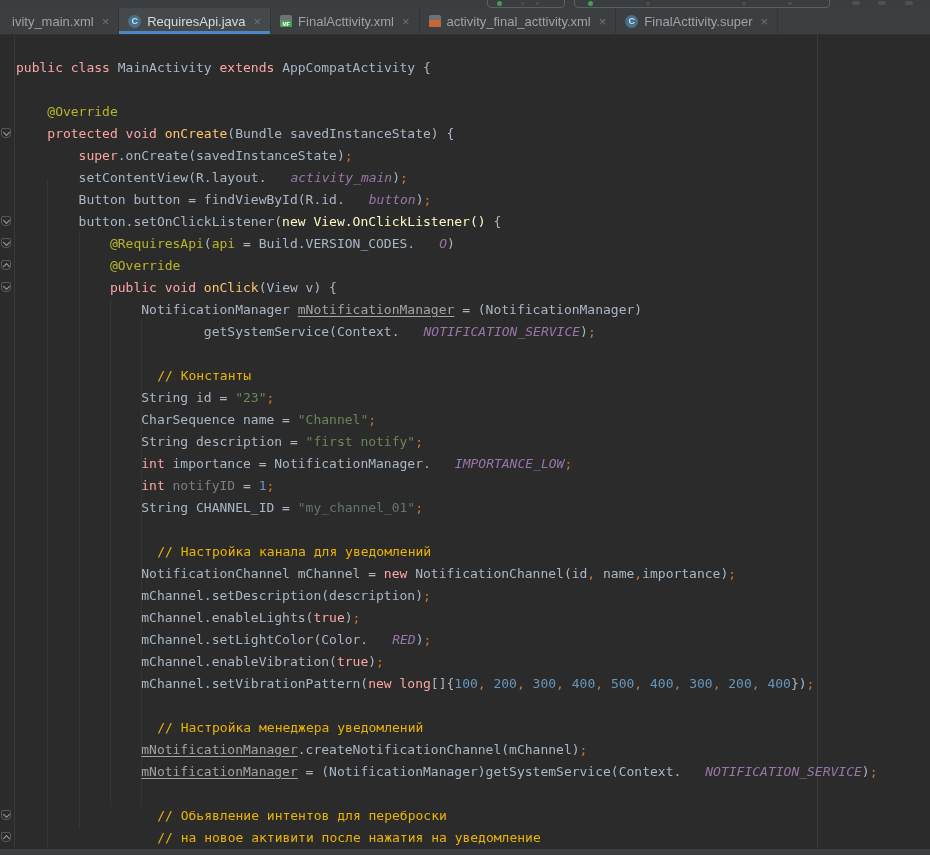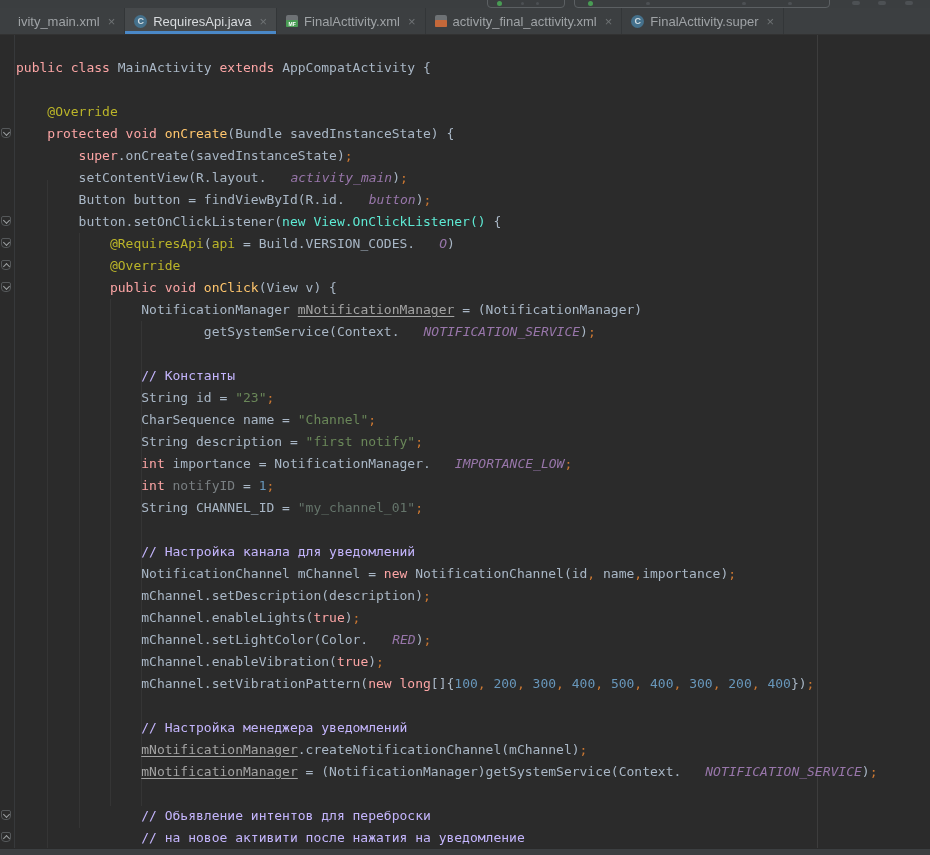--- a/index.html
+++ b/index.html
@@ -12,21 +12,21 @@
   .tb-dot{position:absolute;border-radius:50%;}
   .tb-mark{position:absolute;background:#4d5154;border-radius:2px;}
 
   
   #tabbar{position:absolute;left:0;top:8px;width:930px;height:27px;background:#3c3f41;
           border-bottom:1px solid #323232;display:flex;align-items:stretch;box-sizing:border-box;}
   .tab{position:relative;display:flex;align-items:center;gap:6px;padding:0 9px;
        color:#9fa3a6;font-size:13px;white-space:nowrap;border-right:1px solid #333638;cursor:default;}
   .tab.active{background:#46494b;color:#d8dbde;}
   .tab.active::after{content:"";position:absolute;left:0;right:0;bottom:0;height:3px;background:#4a88c7;}
-  .tab.cut{padding-left:18px;}
+  .tab.cut{padding-left:12px;}
   .tclose{color:#6f7375;font-size:13px;margin-left:2px;}
   .ticon{position:relative;width:13px;height:13px;flex:0 0 auto;}
   .ticon.class{border-radius:50%;background:#45718c;color:#d3dde2;font-size:9px;font-weight:bold;
                display:flex;align-items:center;justify-content:center;}
   .ticon.manifest,.ticon.xml{background:#6e7275;border-radius:2px;width:12px;height:12px;}
   .ticon .badge{position:absolute;left:0;right:0;bottom:0;height:7px;border-radius:1px;
                 font-size:5px;font-weight:bold;color:#fff;display:flex;align-items:center;justify-content:center;}
   .ticon.manifest .badge{background:#499c54;}
   .ticon.xml .badge{background:#c4683a;}
 
@@ -41,23 +41,23 @@
   #code{position:absolute;left:0;top:0;padding:22px 0 0 16px;margin:0;
         font-family:"DejaVu Sans Mono",monospace;font-size:13px;line-height:22px;white-space:pre;}
   .line{height:22px;}
   .d {color:#a9b7c6;}
   .k {color:#fca5a5;}
   .an{color:#bbb529;}
   .m {color:#ffc66d;}
   .s {color:#6a8759;}
   .sd{color:#65756b;}
   .n {color:#6897bb;}
-  .c {color:#c4b5fd;}
+  .c {color:#eab308;padding-left:16px;}
   .p {color:#9876aa;font-style:italic;margin-left:24px;}
-  .g {color:#5eead4;}
+  .g {color:#fef9c3;}
   .gy{color:#797f82;}
   .sc{color:#cc7832;}
   .u {color:#a3a3a3;text-decoration:underline;text-underline-offset:2px;}
   .guide{position:absolute;width:1px;background:#353535;}
   #margin-guide{position:absolute;left:817px;top:0;bottom:0;width:1px;background:#3d3d3d;}
 
   
   #bottombar{position:absolute;left:0;top:848px;width:930px;height:26px;background:#3c3f41;
              border-top:1px solid #2a2a2a;display:flex;align-items:center;gap:24px;
              padding-left:32px;box-sizing:border-box;color:#bdc0c2;font-size:12px;}

